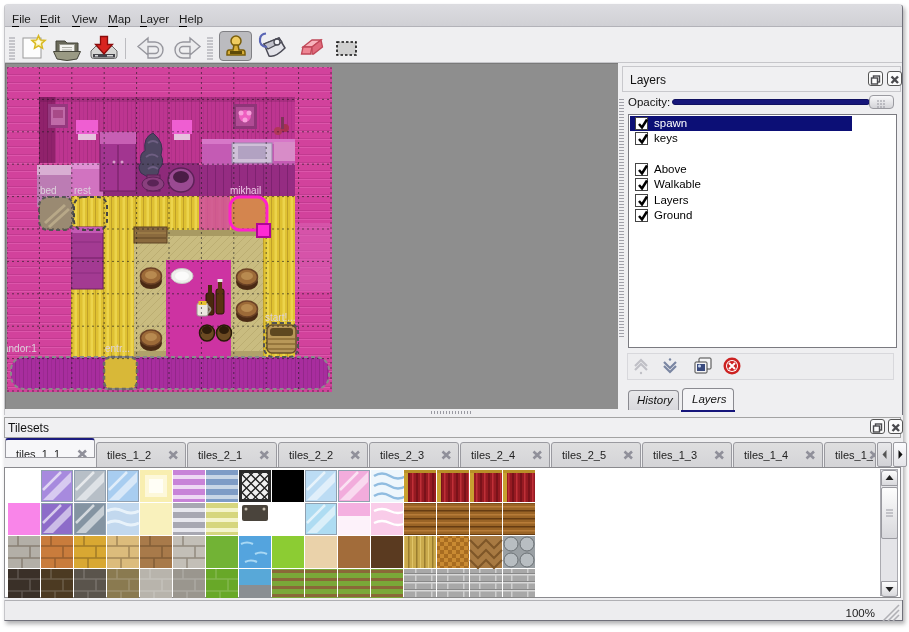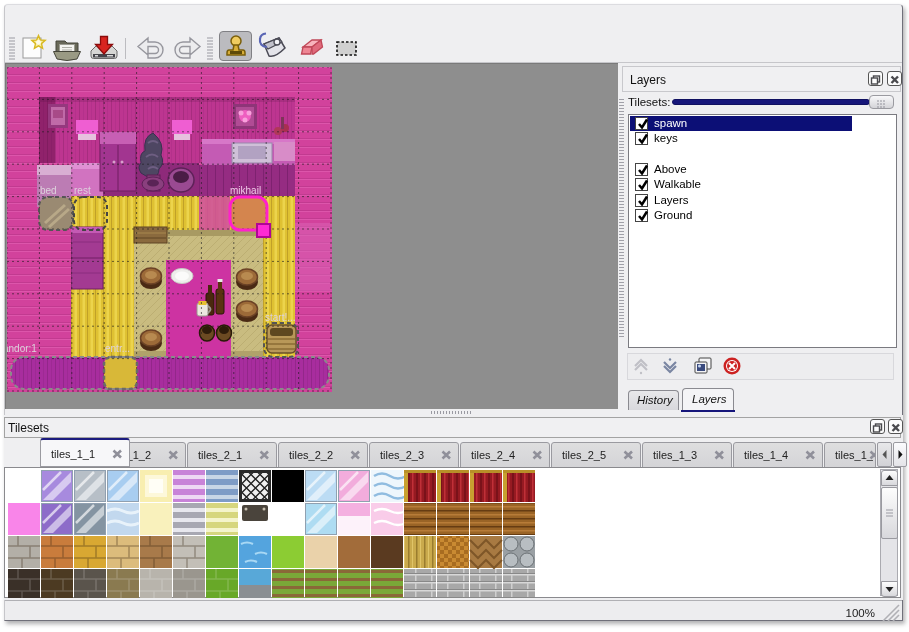--- a/index.html
+++ b/index.html
@@ -41,34 +41,42 @@
   .ltxt{position:absolute;left:24px;top:1px;}
   #lbtns{position:absolute;left:9px;top:290px;width:267px;height:27px;border:1px solid #d8d8dc;background:#ededef;}
   
   .btab{position:absolute;font-size:11.5px;color:#111;text-align:center;
       border:1px solid #8a8a90;border-bottom:none;border-radius:4px 4px 0 0;font-style:italic;}
   
   #bdock{position:absolute;left:-1px;top:410px;width:899px;height:185px;background:#efeff1;}
   #btitle{position:absolute;left:0px;top:2px;width:897px;height:21px;background:#f0f0f2;border:1px solid #a3a3a3;}
   .ttab{position:absolute;top:27px;height:38px;overflow:hidden;background:linear-gradient(#dededf,#cfcfd3);
       border:1px solid #9a9aa0;border-radius:3px 3px 0 0;font-size:11px;color:#222;}
-  .ttab.act{top:23px;height:29px;background:#f7f7f9;border-top:2px solid #1b1b7e;z-index:3;margin-left:35px;}
+  .ttab.act{top:23px;height:20px;background:#f7f7f9;border-top:2px solid #1b1b7e;z-index:3;}
   .ttx{position:absolute;left:10px;top:6px;}
   .ttab.act .ttx{top:8px;}
   .tclose{position:absolute;right:7px;top:7px;width:10px;height:10px;}
   .ttab.act .tclose{top:9px;}
   #tscontent{position:absolute;left:0px;top:52px;width:897px;height:131px;background:#fff;border:1px solid #8a8a8e;}
   
   .sbtn{position:absolute;width:17px;height:16px;background:linear-gradient(#fdfdfd,#d8d8dc);border:1px solid #9a9aa0;border-radius:3px;}
   #statusbar{position:absolute;left:0;top:595px;width:897px;height:20px;background:#ededef;border-top:1px solid #b0b0b4;}
   #zoomtxt{position:absolute;right:27px;top:6px;font-size:11.5px;color:#222;}
 </style>
 </head>
 <body>
 <div id="win">
+  <div id="menubar">
+    <span class="mi" style="left:7px"><u>F</u>ile</span>
+    <span class="mi" style="left:35px"><u>E</u>dit</span>
+    <span class="mi" style="left:67px"><u>V</u>iew</span>
+    <span class="mi" style="left:103px"><u>M</u>ap</span>
+    <span class="mi" style="left:135px"><u>L</u>ayer</span>
+    <span class="mi" style="left:174px"><u>H</u>elp</span>
+  </div>
   <div id="toolbar">
     <div class="thandle" style="left:4px;top:9px;height:24px"></div>
     <div class="tsep" style="left:120px;top:11px;height:21px"></div>
     <div class="thandle" style="left:202px;top:9px;height:24px"></div>
     <div id="stampbtn" class="abs" style="left:214px;top:4px;width:33px;height:30px;background:#bbbbbf;border:1px solid #808084;border-radius:4px;"></div>
 
     <svg id="tbicons" class="abs" style="left:-4px;top:3px" width="385" height="33">
         <rect x="22" y="8" width="18" height="20" fill="#fdfdfd" stroke="#9a9a9a"></rect>
         <path d="M37.5 5.5 L39.4 10 L44.2 10.4 L40.5 13.6 L41.6 18.3 L37.5 15.8 L33.4 18.3 L34.5 13.6 L30.8 10.4 L35.6 10 Z" fill="#f8eda0" stroke="#d8b820" stroke-width="1.4"></path>
         <circle cx="37.5" cy="12.3" r="2.4" fill="#fdfae8"></circle>
@@ -268,21 +276,21 @@
         <span class="dockttl" style="position:absolute;left:7px;top:6px;">Layers</span>
       </div>
     <div class="dbtn" style="left:250px;top:8px"><svg width="13" height="13">
           <rect x="4.5" y="3" width="6" height="6" fill="none" stroke="#4a4a4e" stroke-width="1.4"></rect>
           <rect x="2.5" y="5" width="6" height="6" fill="#fcfcfc" stroke="#4a4a4e" stroke-width="1.4"></rect>
         </svg></div>
     <div class="dbtn" style="left:269px;top:8px"><svg width="13" height="13">
           <path d="M3.5 3.5 L10 10 M10 3.5 L3.5 10" stroke="#4a4a4e" stroke-width="2.4"></path>
         </svg></div>
     <div id="oprow">
-      <span style="position:absolute;left:6px;top:2px;font-size:11.5px;color:#111">Tilesets:</span>
+      <span style="position:absolute;left:6px;top:2px;font-size:11.5px;color:#111">Opacity:</span>
       <div id="optrack"></div>
       <div id="ophandle"><svg width="23" height="15">
             <g fill="#8a8a92">
               <circle cx="8" cy="5" r="0.8"></circle>
               <circle cx="11" cy="5" r="0.8"></circle>
               <circle cx="14" cy="5" r="0.8"></circle>
               <circle cx="8" cy="8" r="0.8"></circle>
               <circle cx="11" cy="8" r="0.8"></circle>
               <circle cx="14" cy="8" r="0.8"></circle>
               <circle cx="8" cy="11" r="0.8"></circle>

